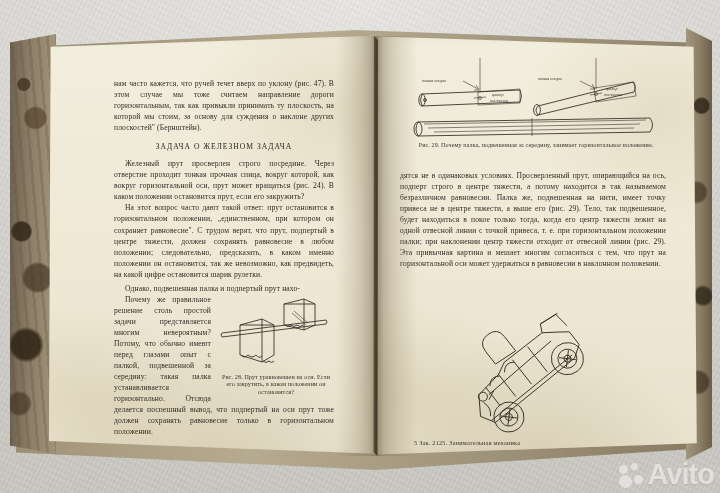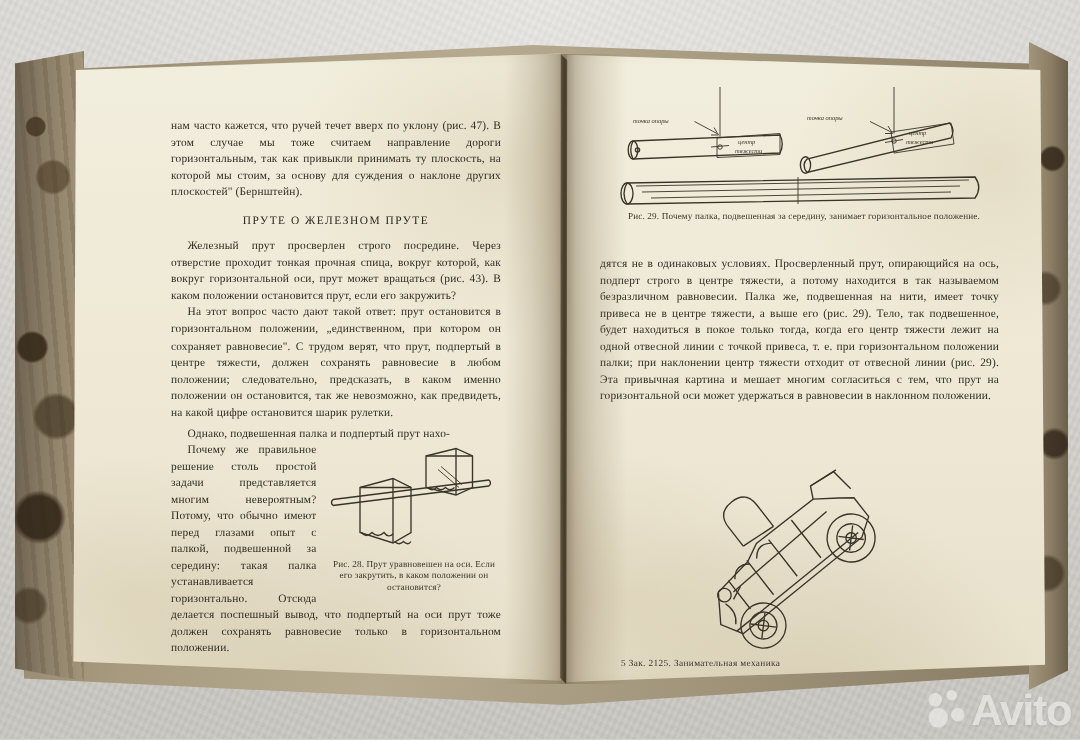--- a/index.html
+++ b/index.html
@@ -192,21 +192,21 @@
     font-family: "Liberation Serif", serif;
     font-size: 4.3px;
     font-style: italic;
     fill:#3a332a;
   }
 
   
   .watermark {
     position:absolute;
     right: 6px; bottom: 4px;
-    display:flex; align-items:flex-start; gap:3px;
+    display:flex; align-items:flex-end; gap:3px;
     opacity:.62;
     pointer-events:none;
   }
   .wm-text {
     font-family: "Liberation Sans", sans-serif;
     font-size: 29px;
     font-weight: bold;
     color: #f2f1ee;
     letter-spacing: -1px;
     line-height:1;
@@ -232,24 +232,24 @@
     <div class="cover-right-worn"></div>
 
     <div class="page page-left">
       <div class="page-stain"></div>
 
       <div class="content lp-body">
         <div class="tx">
           <p>нам часто кажется, что ручей течет вверх по уклону (рис. 47). В этом случае мы тоже считаем направление дороги горизонтальным, так как привыкли принимать ту плоскость, на которой мы стоим, за основу для суждения о наклоне других плоскостей" (Бернштейн).</p>
         </div>
 
-        <div class="heading">ПРУТЕ О ЖЕЛЕЗНОМ ПРУТЕ</div>
+        <div class="heading">ЗАДАЧА О ЖЕЛЕЗНОМ ЗАДАЧА</div>
 
         <div class="tx">
-          <p class="ind">Железный прут просверлен строго посредине. Через отверстие проходит тонкая прочная спица, вокруг которой, как вокруг горизонтальной оси, прут может вращаться (рис. 43). В каком положении остановится прут, если его закружить?</p>
+          <p class="ind">Железный прут просверлен строго посредине. Через отверстие проходит тонкая прочная спица, вокруг которой, как вокруг горизонтальной оси, прут может вращаться (рис. 24). В каком положении остановится прут, если его закружить?</p>
         </div>
         <div class="tx">
           <p class="ind">На этот вопрос часто дают такой ответ: прут остановится в горизонтальном положении, „единственном, при котором он сохраняет равновесие". С трудом верят, что прут, подпертый в центре тяжести, должен сохранять равновесие в любом положении; следовательно, предсказать, в каком именно положении он остановится, так же невозможно, как предвидеть, на какой цифре остановится шарик рулетки.</p>
         </div>
 
         <div class="tx" style="clear:both; padding-top:3px;">
           <p class="ind">Однако, подвешенная палка и подпертый прут нахо-</p>
         </div>
 
         <div class="tx lp-wrapzone">

